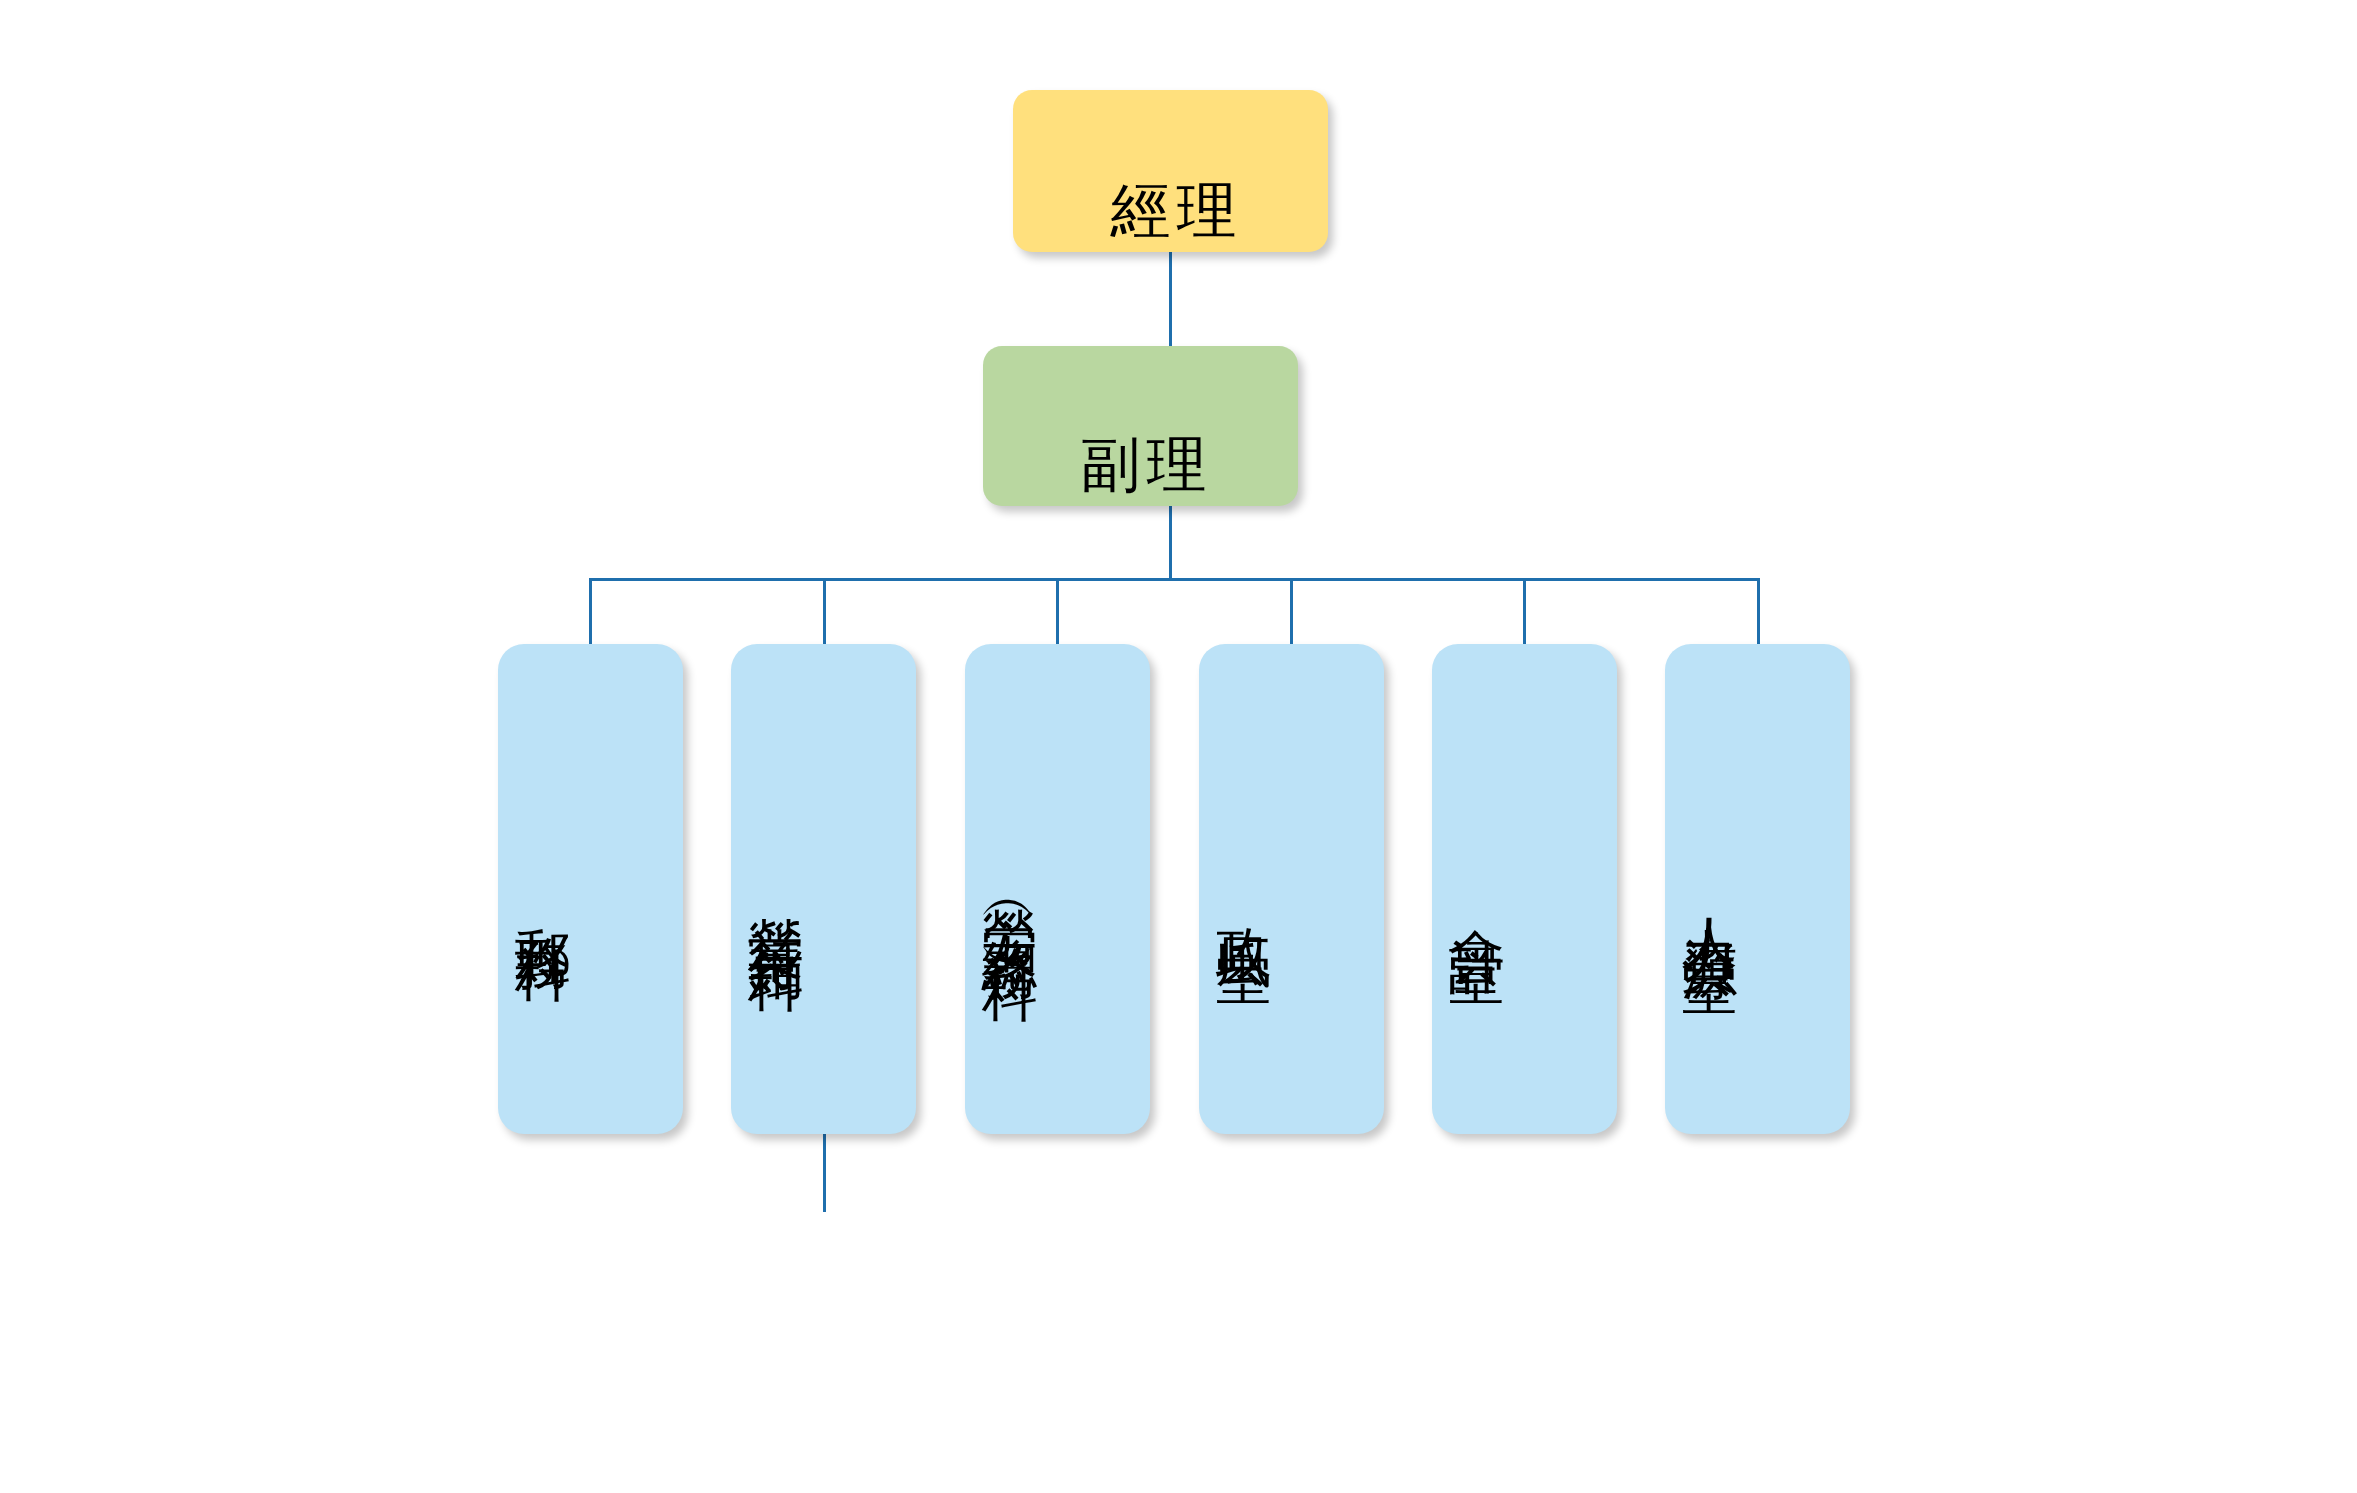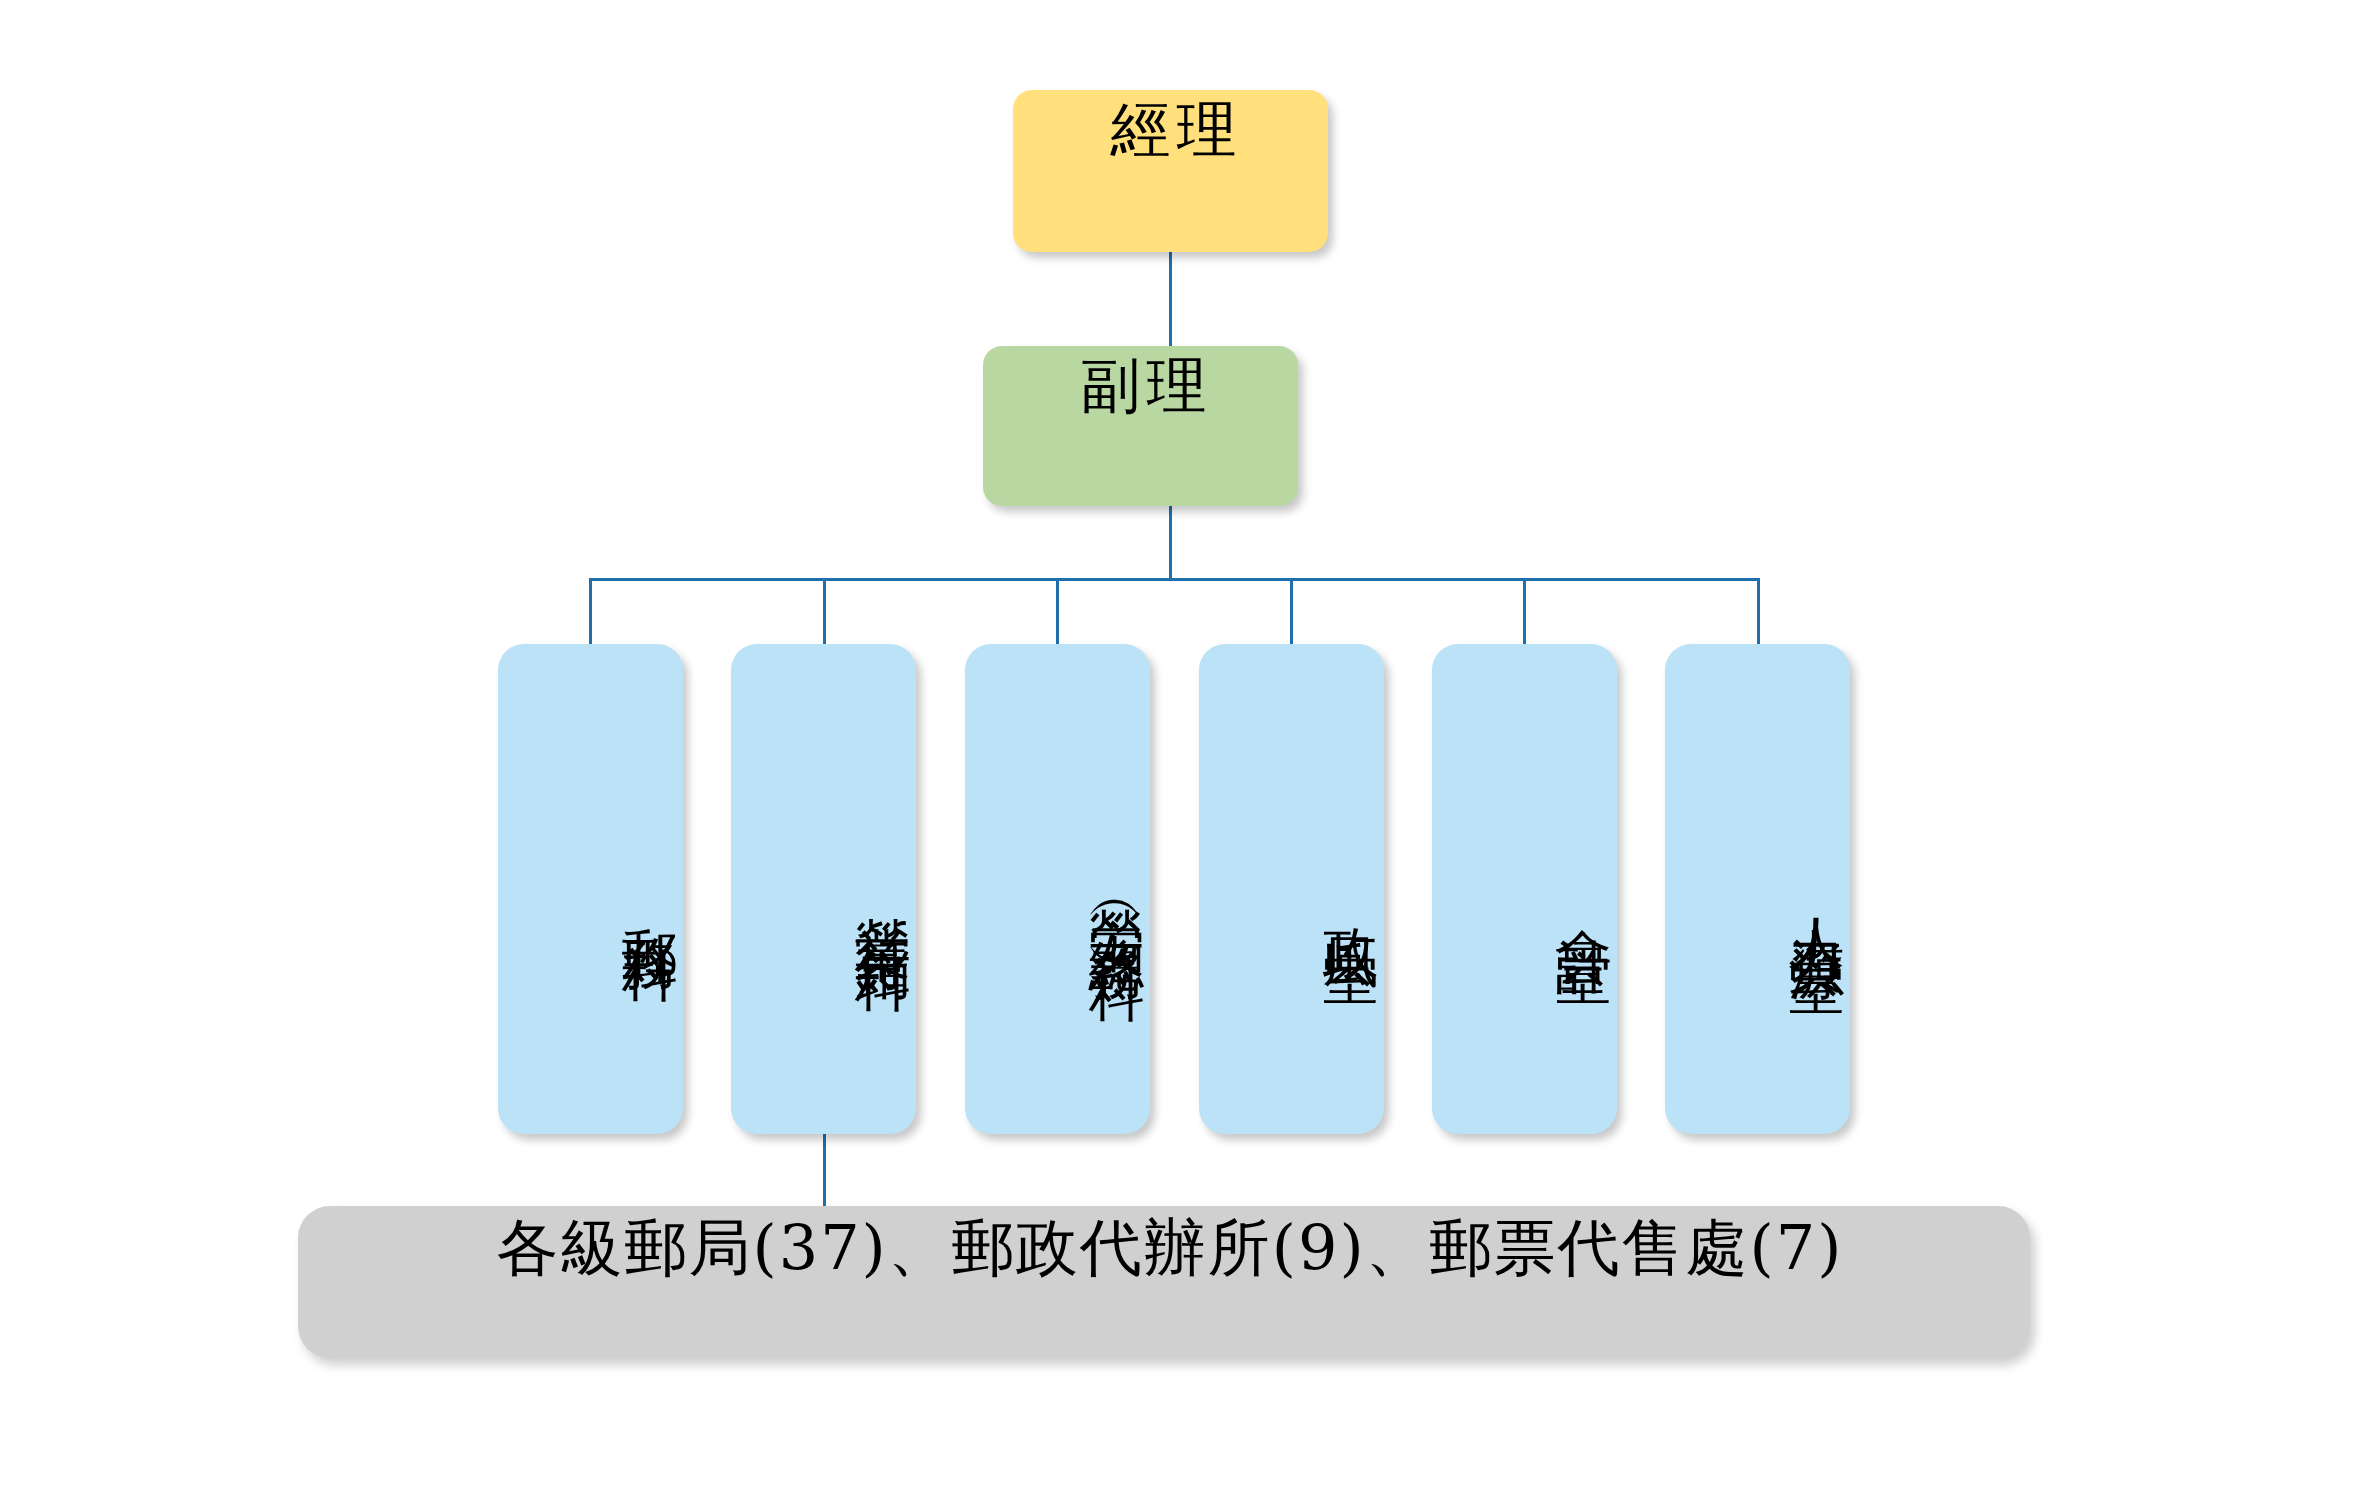--- a/index.html
+++ b/index.html
@@ -27,21 +27,21 @@
     background: #1F6FAD;
   }
   .connector.v { width: 3px; }
   .connector.h { height: 3px; }
 
   
   .node {
     position: absolute;
     box-sizing: border-box;
     display: flex;
-    align-items: flex-start;
+    align-items: flex-end;
     justify-content: center;
     color: #000000;
     box-shadow: 5px 6px 9px rgba(0,0,0,0.22);
     padding-left: 12px;
   }
 
   
   .node-manager {
     left: 1013px;
     top: 90px;
@@ -150,17 +150,14 @@
   </div>
 
   <div class="node node-dept dept-4">
     <span class="dept-label">會計室</span>
   </div>
 
   <div class="node node-dept dept-5">
     <span class="dept-label">人力資源室</span>
   </div>
 
-  <div class="node node-branches">
-    <span>各級郵局(37)、郵政代辦所(9)、郵票代售處(7)</span>
-  </div>
 
 </div>
 
 </body></html>

